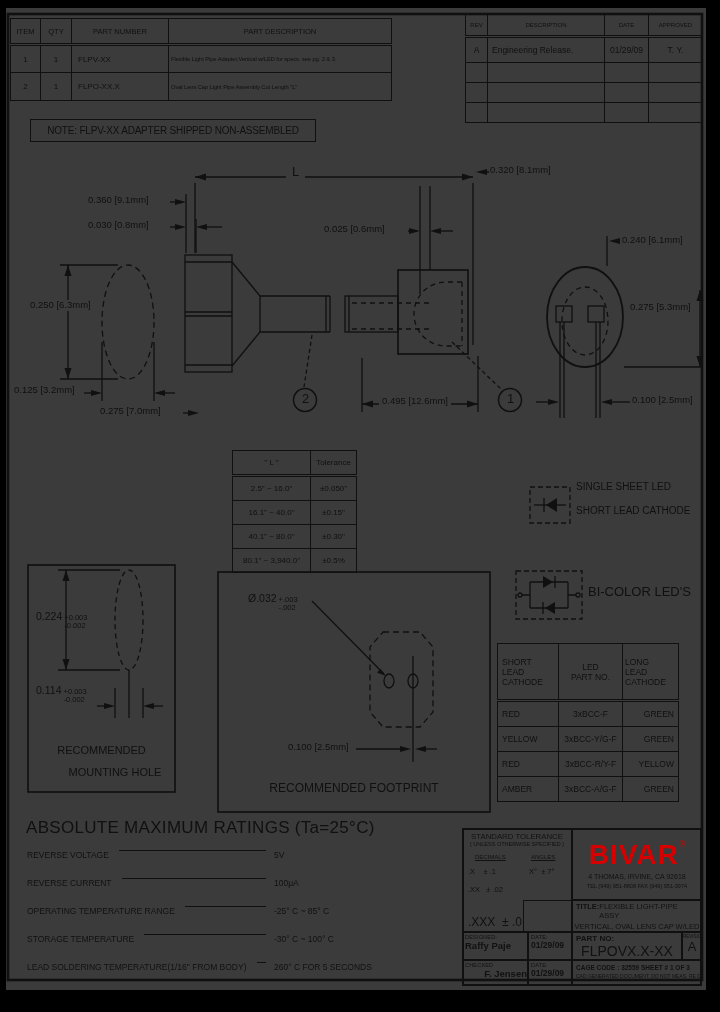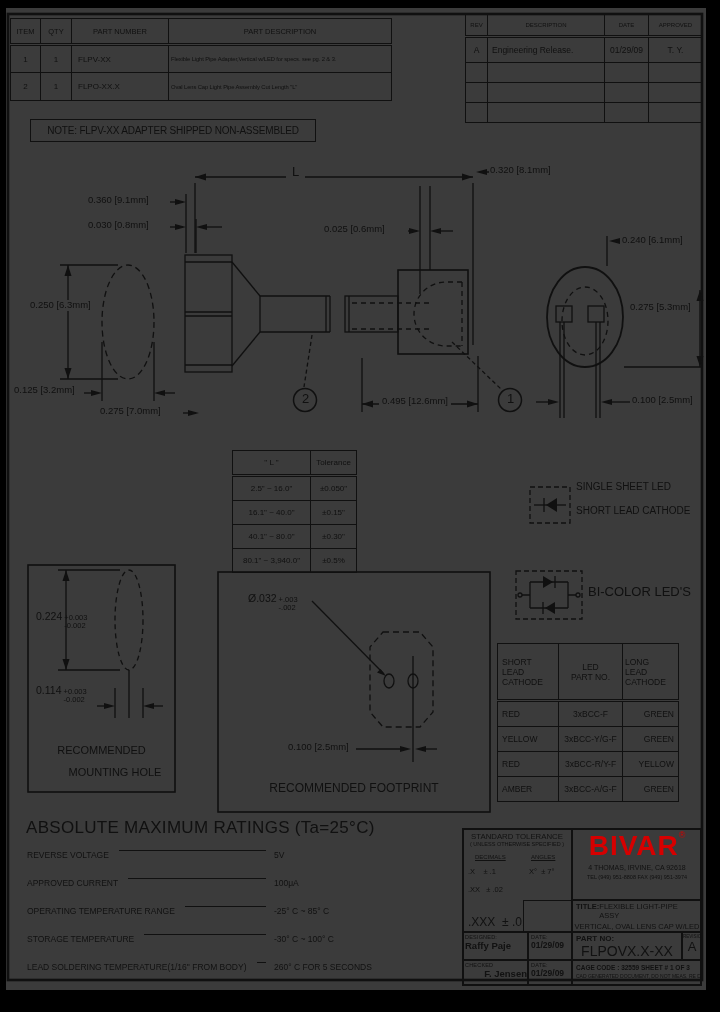--- a/index.html
+++ b/index.html
@@ -372,21 +372,21 @@
 </tbody>
   </table>
 
 <div class="t" style="left:26px;top:818px;font-size:17px;letter-spacing:.3px">ABSOLUTE MAXIMUM RATINGS (Ta=25°C)</div>
 <div class="rrow" style="left:27px;top:850px;width:415px">
   <span class="rlabel">REVERSE VOLTAGE</span>
     <span class="rlead"></span>
     <span class="rval">5V</span>
 </div>
 <div class="rrow" style="left:27px;top:878px;width:415px">
-  <span class="rlabel">APPROVED CURRENT</span>
+  <span class="rlabel">REVERSE CURRENT</span>
     <span class="rlead"></span>
     <span class="rval">100μA</span>
 </div>
 <div class="rrow" style="left:27px;top:906px;width:415px">
   <span class="rlabel">OPERATING TEMPERATURE RANGE</span>
     <span class="rlead"></span>
     <span class="rval">-25° C  ~  85° C</span>
 </div>
 <div class="rrow" style="left:27px;top:934px;width:415px">
   <span class="rlabel">STORAGE TEMPERATURE</span>
@@ -407,21 +407,21 @@
   <div style="position:absolute;left:12px;top:25px;font-size:6px;text-decoration:underline">DECIMALS</div>
   <div style="position:absolute;left:68px;top:25px;font-size:6px;text-decoration:underline">ANGLES</div>
   <div style="position:absolute;left:5px;top:38px;font-size:7.5px;white-space:pre">.X    ± .1</div>
   <div style="position:absolute;left:66px;top:38px;font-size:7.5px;white-space:pre">X°  ± 7°</div>
   <div style="position:absolute;left:5px;top:56px;font-size:7.5px;white-space:pre">.XX   ± .02</div>
   <div style="position:absolute;left:5px;top:86px;font-size:12px;white-space:pre">.XXX  ± .010</div>
 </div>
 <div class="cell paper" style="left:523px;top:900px;width:49px;height:32px"></div>
 
 <div class="cell" style="left:572px;top:828px;width:130px;height:72px">
-  <div style="text-align:center;margin-top:1px">
+  <div style="text-align:center;margin-top:10px">
     <span style="font-size:28px;font-weight:bold;color:#d60000;letter-spacing:1px">BIVAR</span><span style="font-size:9px;color:#d60000;vertical-align:top">®</span>
   </div>
   <div class="ctr" style="font-size:7px;margin-top:2px">4  THOMAS, IRVINE, CA  92618</div>
   <div class="ctr" style="font-size:5.5px;margin-top:3px">TEL (949) 951-8808      FAX (949) 951-3974</div>
 </div>
 
 <div class="cell" style="left:572px;top:900px;width:130px;height:32px">
   <div style="display:flex;justify-content:space-between;padding:1px 3px 0 3px">
     <span style="font-size:7.5px;font-weight:bold">TITLE:</span>
     <span style="font-size:7.5px">FLEXIBLE LIGHT-PIPE ASSY</span>

